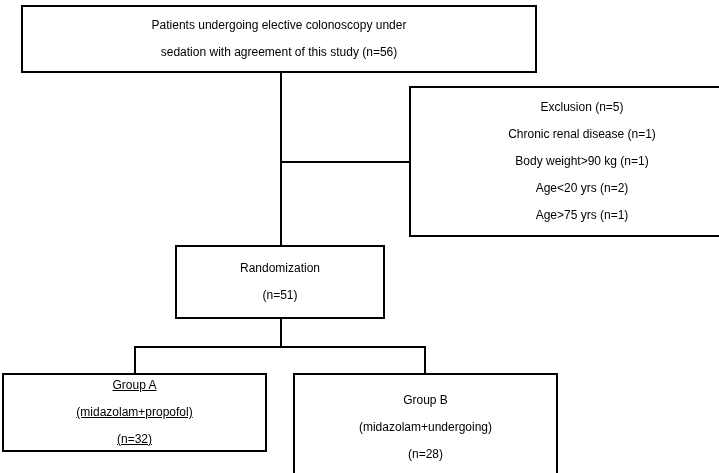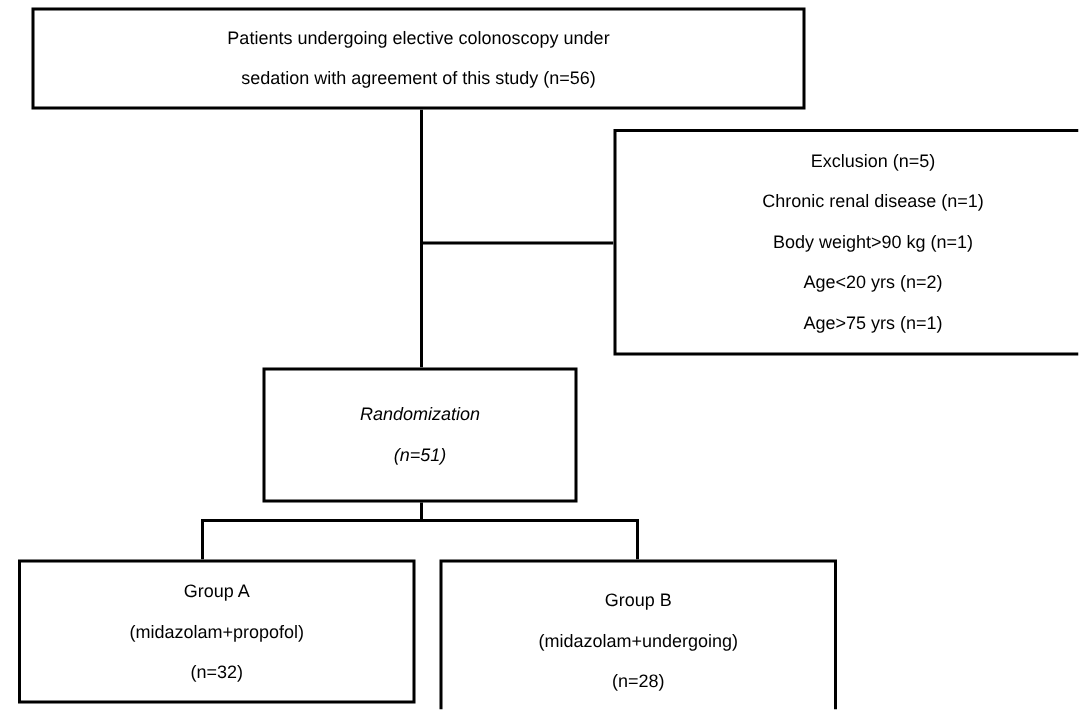--- a/index.html
+++ b/index.html
@@ -30,22 +30,22 @@
     line-height: 27px;
   }
   .node-line { white-space: nowrap; }
   .conn {
     position: absolute;
     background: #000000;
   }
   
   #node-enrollment    { left: 21px;  top: 5px;   width: 516px; height: 68px; }
   #node-exclusion     { left: 409px; top: 86px;  width: 346px; height: 151px; }
-  #node-randomization { left: 175px; top: 245px; width: 210px; height: 90px; font-style: italic; }
-  #node-group-a       { left: 12px;   top: 373px; width: 265px; height: 96px; }
+  #node-randomization { left: 175px; top: 245px; width: 210px; height: 74px; }
+  #node-group-a       { left: 2px;   top: 373px; width: 265px; height: 79px; text-decoration: underline; }
   #node-group-b       { left: 293px; top: 373px; width: 265px; height: 108px; }
   
   #conn-enroll-random   { left: 280px; top: 73px;  width: 2px;   height: 172px; }
   #conn-exclusion-branch{ left: 280px; top: 161px; width: 129px; height: 2px; }
   #conn-random-split    { left: 280px; top: 319px; width: 2px;   height: 27px; }
   #conn-split-horizontal{ left: 134px; top: 346px; width: 292px; height: 2px; }
   #conn-drop-group-a    { left: 134px; top: 346px; width: 2px;   height: 27px; }
   #conn-drop-group-b    { left: 424px; top: 346px; width: 2px;   height: 27px; }
 </style>
 </head>

